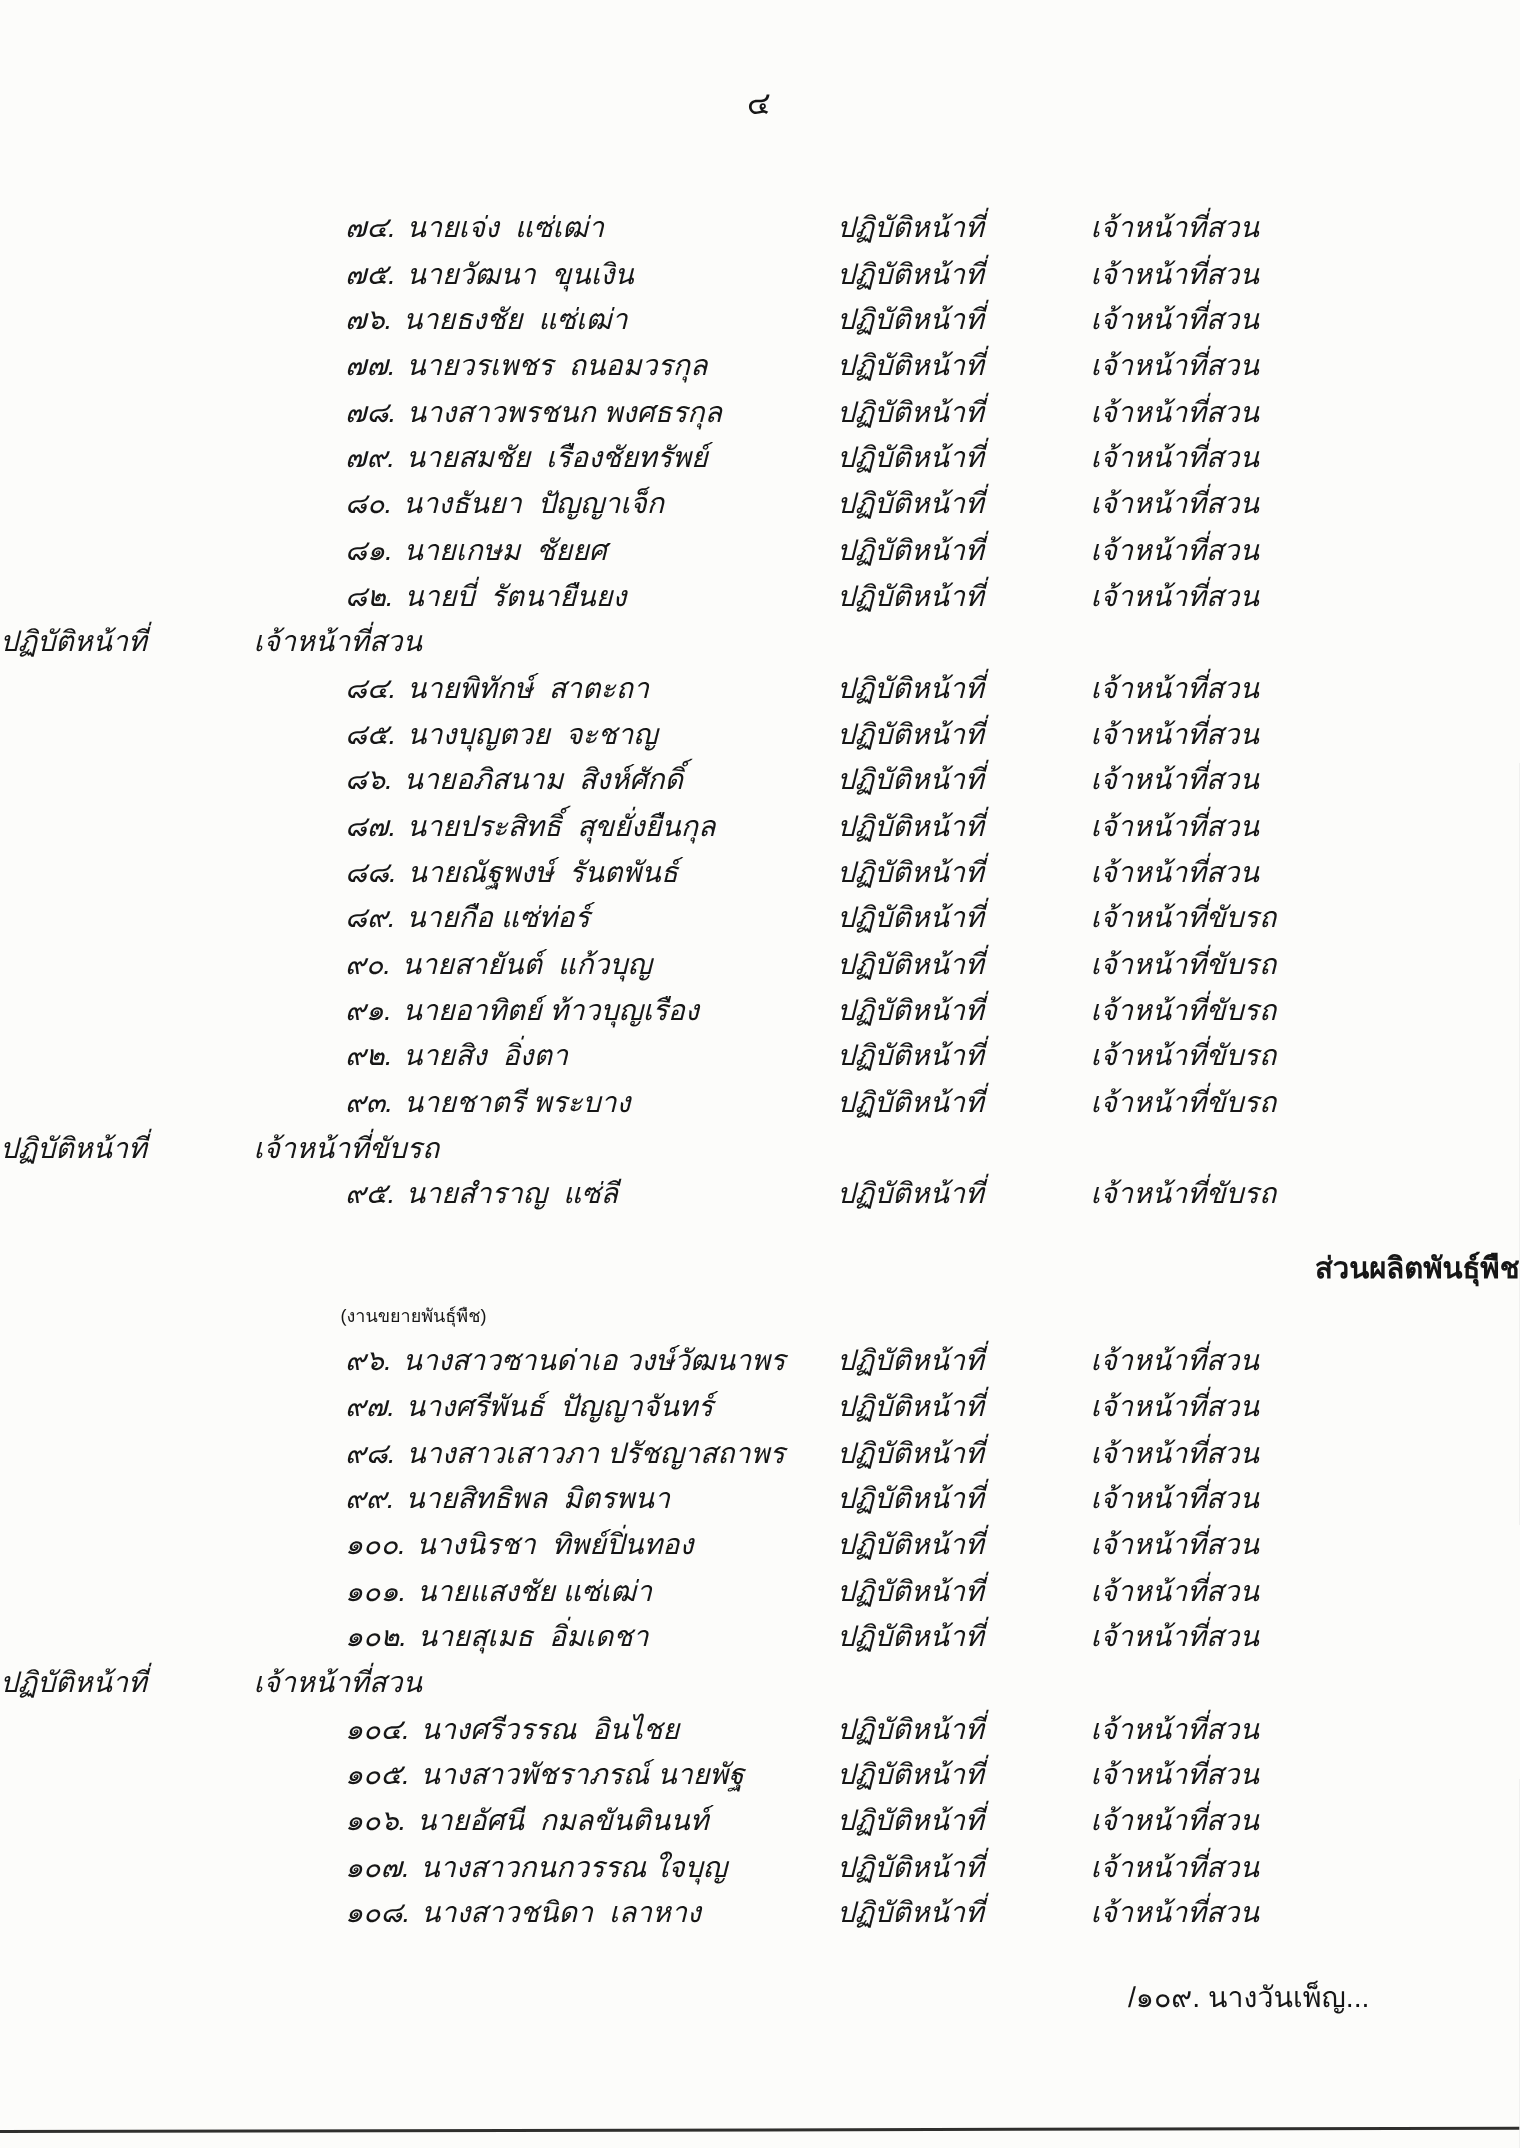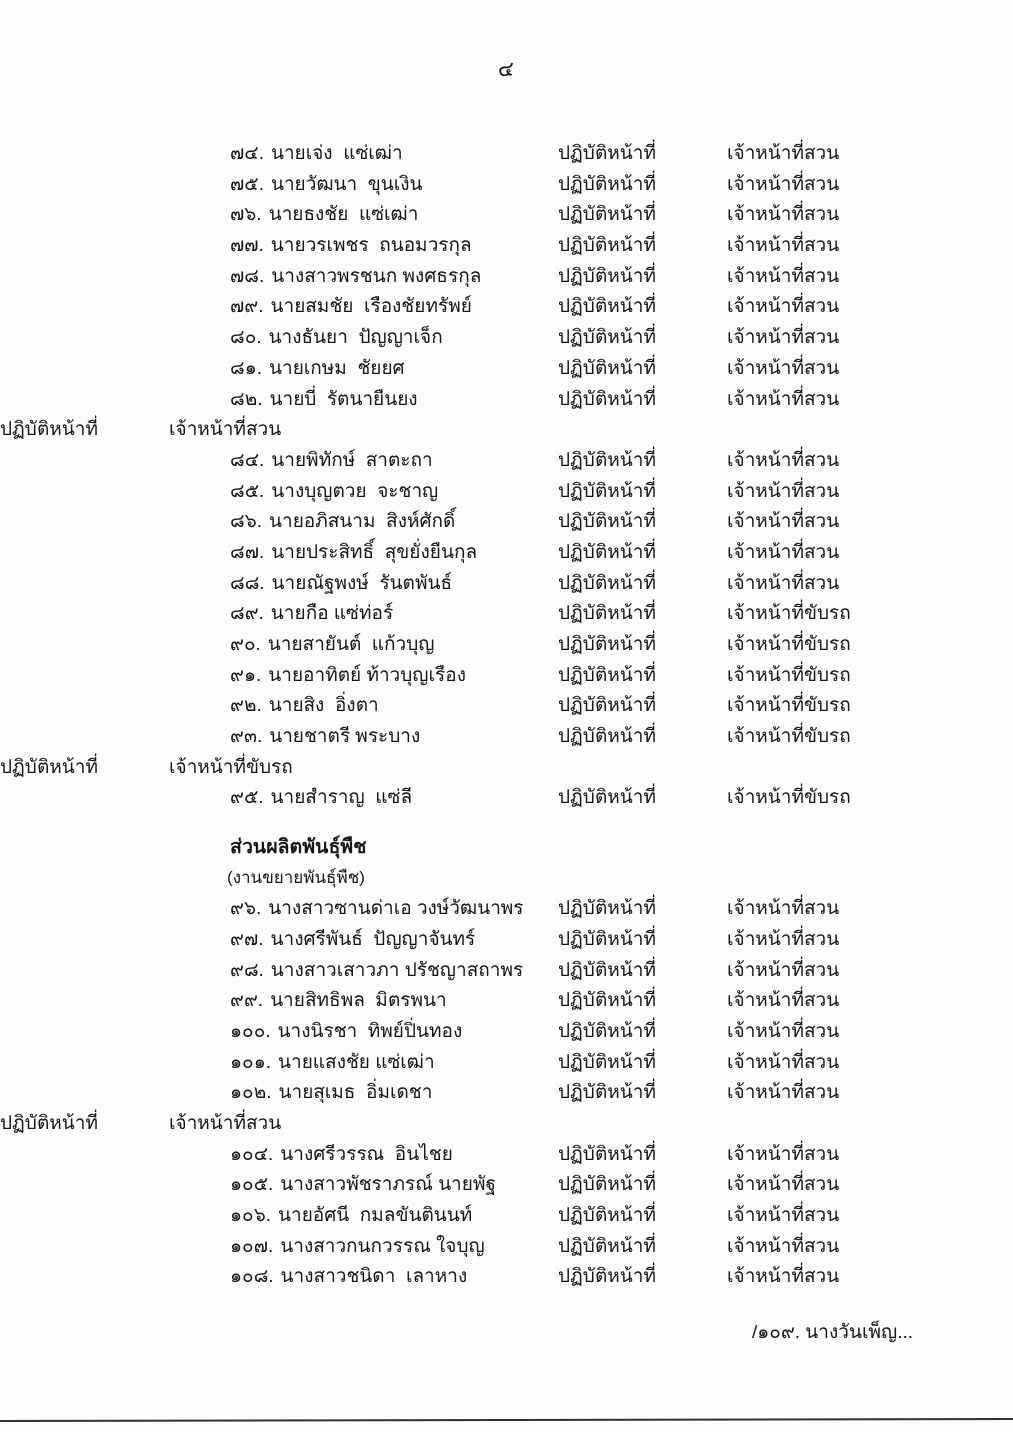--- a/index.html
+++ b/index.html
@@ -27,43 +27,45 @@
     top: 138px;
     left: 0;
     right: 0;
   }
   .row {
     display: flex;
     align-items: center;
     height: 30.7px;
     font-size: 19px;
     line-height: 30.7px;
+    font-style: italic;
   }
   .col-name {
     margin-left: 230px;
     width: 328px;
     white-space: pre;
     overflow: visible;
   }
   .col-duty { width: 169px; white-space: pre; }
   .col-pos  { flex: 1; white-space: pre; }
   .row-no { margin-right: 7px; }
   .section-header {
     margin-left: 230px;
     margin-top: 18px;
     height: 31px;
     line-height: 31px;
     font-size: 19.5px;
     font-weight: bold;
+    text-align: right;
   }
   .section-subtitle {
     margin-left: 227px;
     height: 31px;
     line-height: 31px;
-    font-size: 17px;
+    font-size: 12px;
   }
   .footer-continuation {
     position: absolute;
     top: 1316px;
     right: 100px;
     font-size: 19px;
   }
   .scan-edge-line {
     position: absolute;
     top: 1420px;

